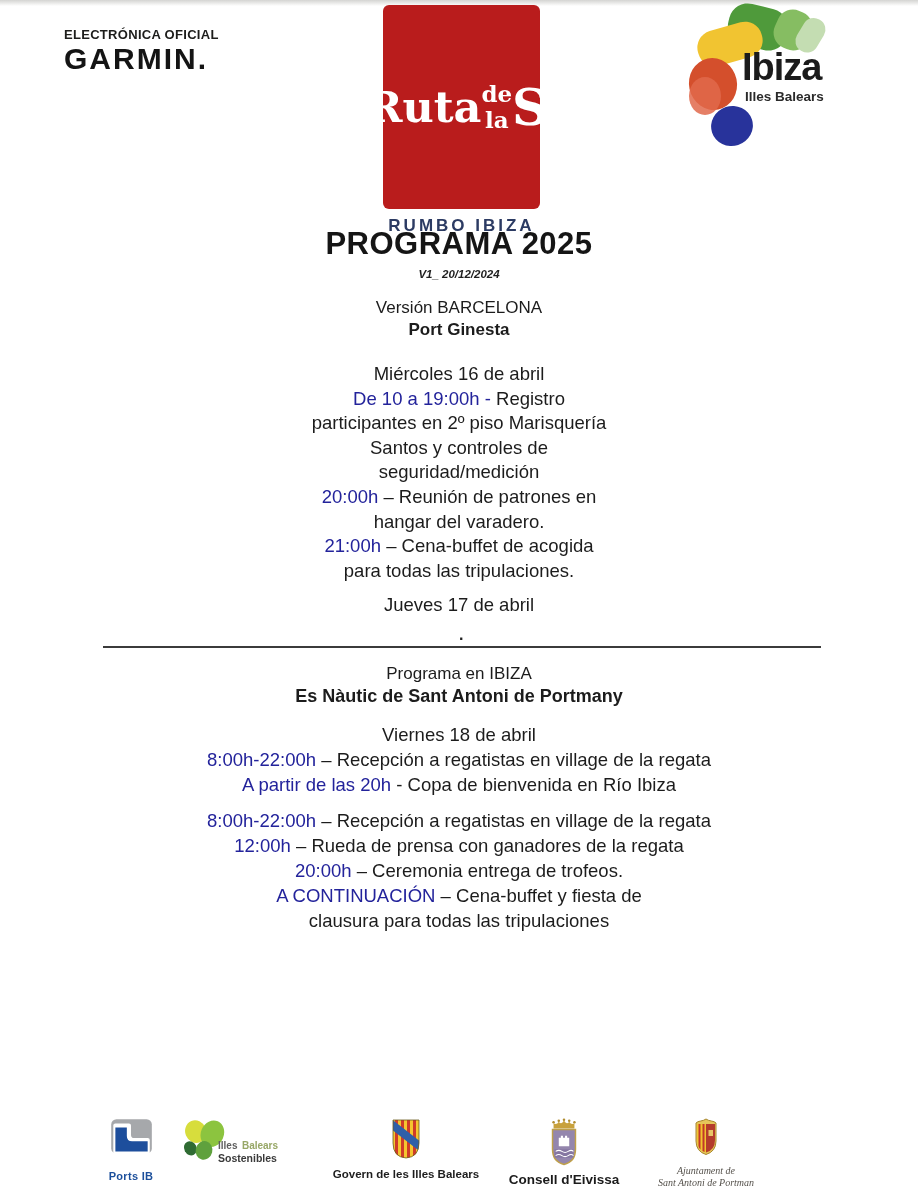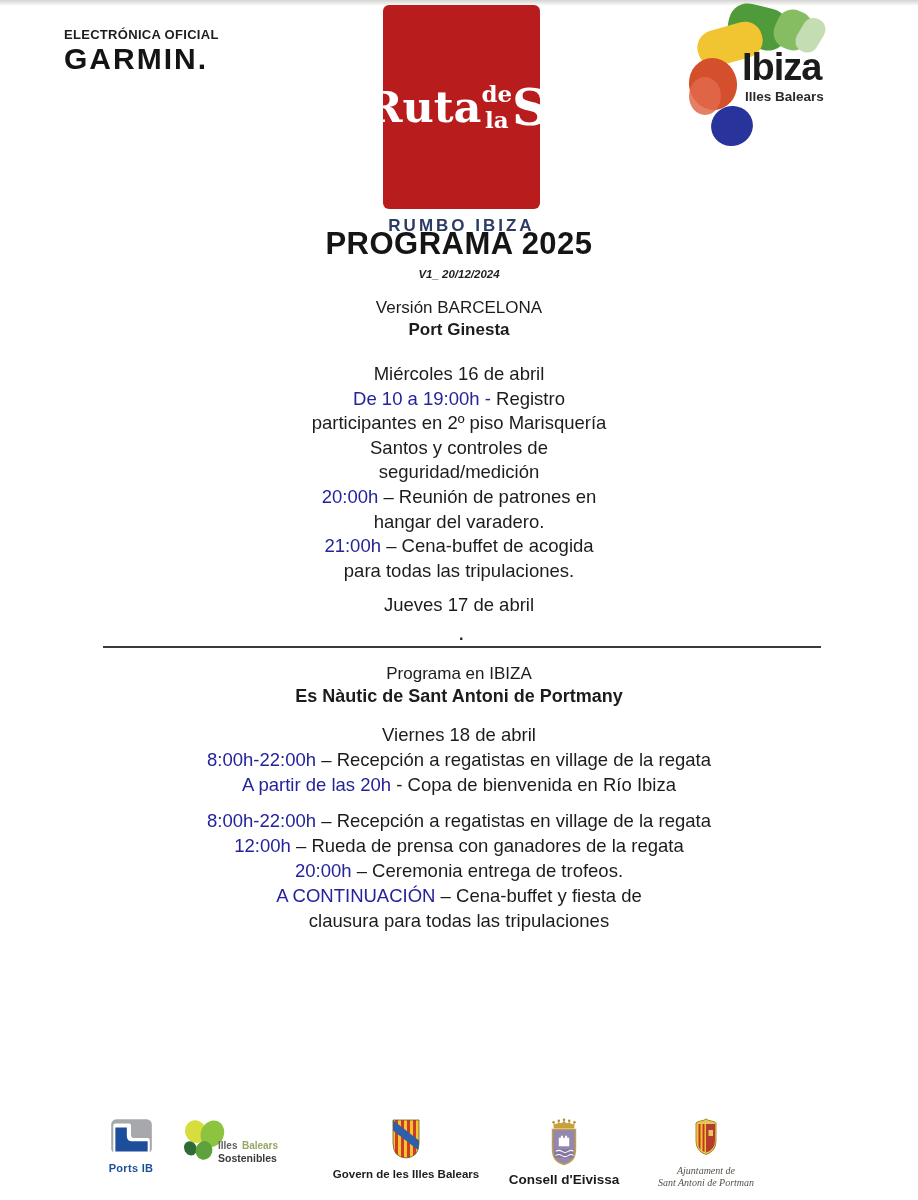--- a/index.html
+++ b/index.html
@@ -46,21 +46,21 @@
 
   .divider{position:absolute;left:103px;top:646px;width:718px;height:2px;background:#3b3b3b;}
   .divider-dot{position:absolute;left:459px;top:626px;font-size:16px;font-weight:700;color:#222;}
   .ibz-heading{top:664px;font-size:17px;}
   .ibz-venue{top:686px;font-size:18px;font-weight:700;}
 
   
   .footer{position:absolute;top:1118px;left:0;width:918px;height:82px;}
   .lg{position:absolute;text-align:center;}
   .lg-ports{left:96px;width:70px;}
-  .lg-ports .lbl{margin-top:0;font-size:11px;font-weight:800;color:#1c4f9b;letter-spacing:.3px;}
+  .lg-ports .lbl{margin-top:8px;font-size:11px;font-weight:800;color:#1c4f9b;letter-spacing:.3px;}
   .lg-sost{left:180px;width:122px;display:flex;}
   .lg-sost .txt{margin-top:20px;margin-left:-10px;text-align:left;line-height:12px;}
   .sost1{font-size:10px;font-weight:700;color:#5f5f5f;}
   .sost2{font-size:10px;font-weight:700;color:#97a766;}
   .sost3{font-size:10.5px;font-weight:800;color:#3a3a3a;}
   .lg-govern{left:328px;width:156px;}
   .lg-govern .lbl{margin-top:4px;font-size:11.5px;font-weight:800;color:#1d1d1d;}
   .lg-consell{left:492px;width:144px;}
   .lg-consell .lbl{margin-top:2px;font-size:13.5px;font-weight:800;color:#1b1b1b;}
   .lg-ajunt{left:650px;width:112px;font-style:italic;}

